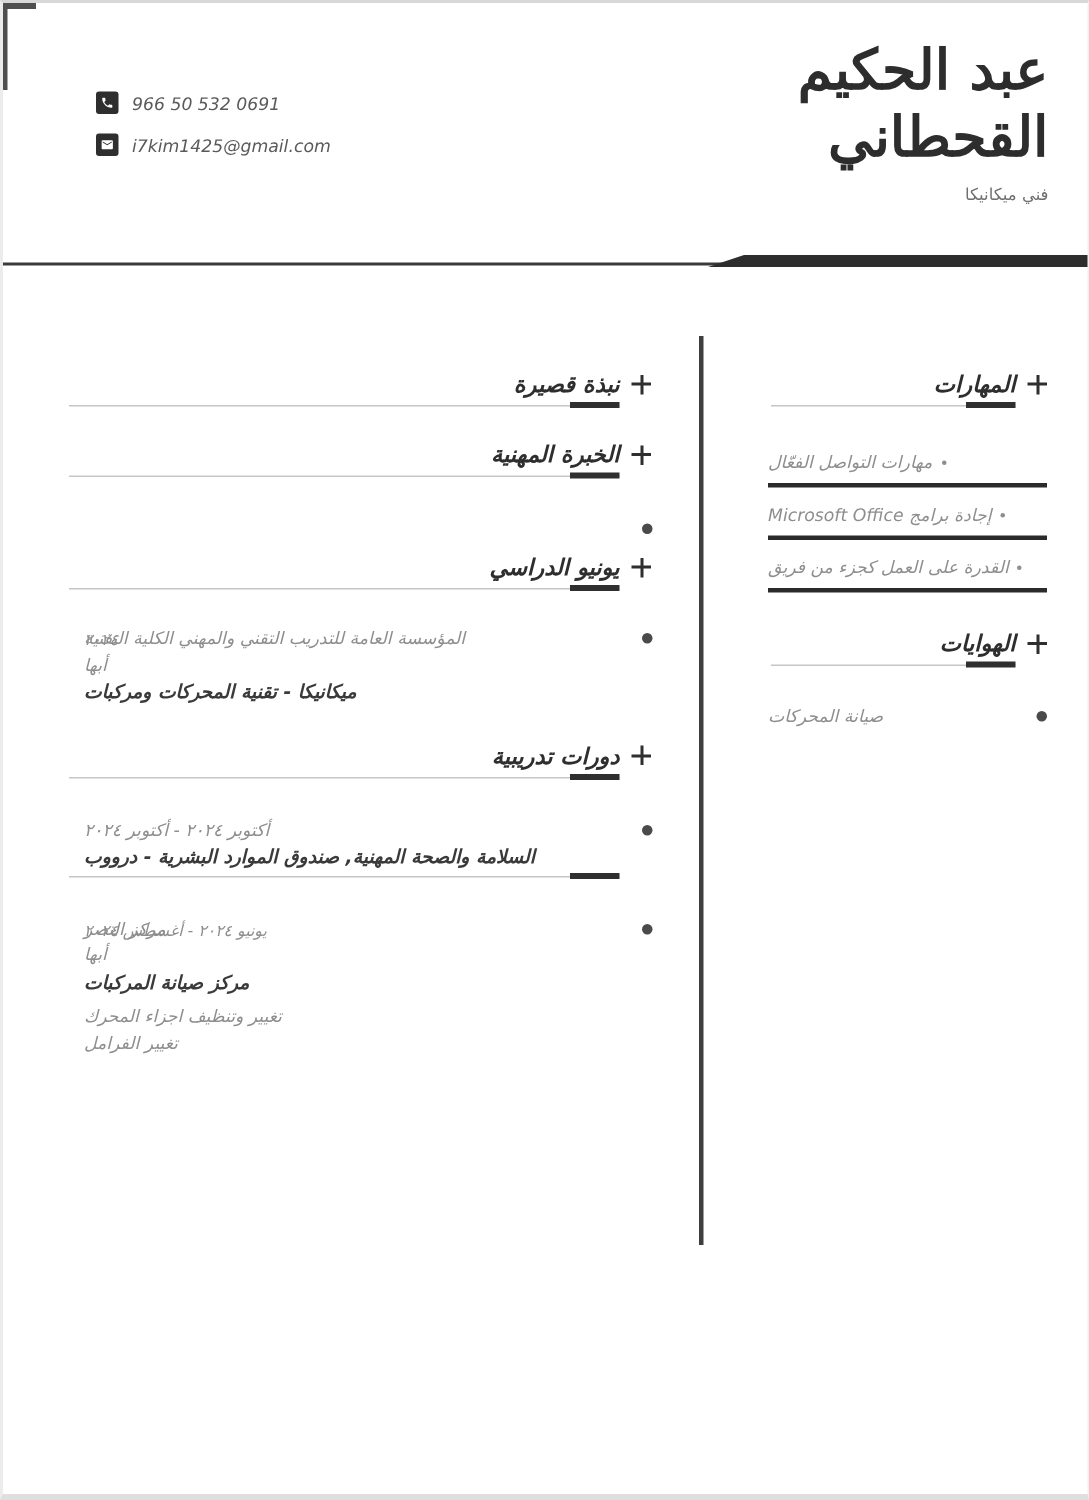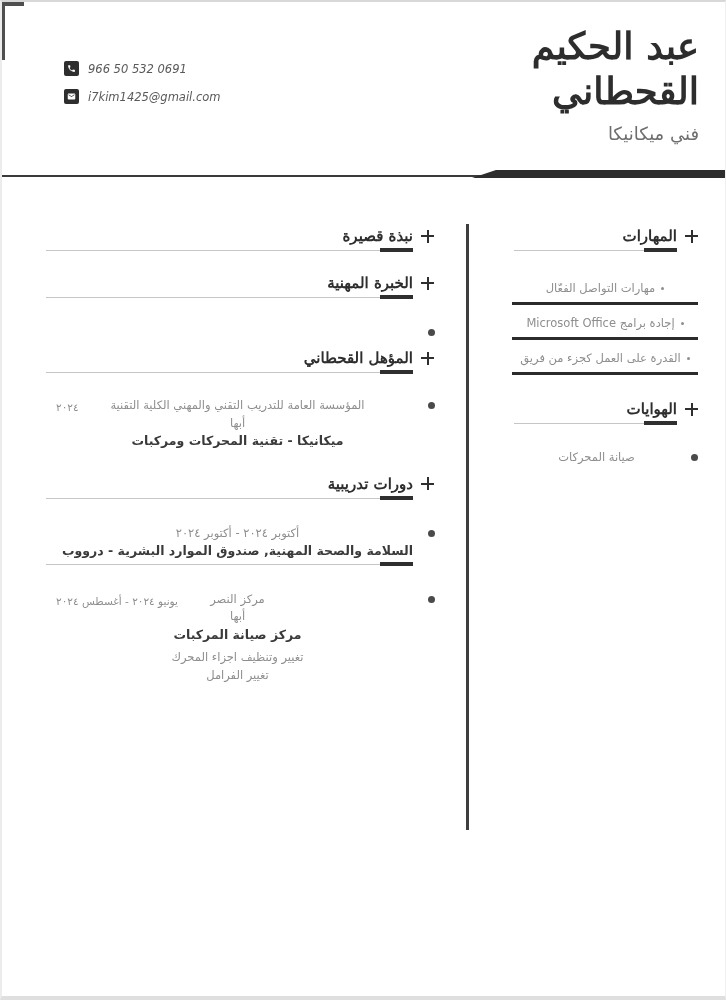--- a/index.html
+++ b/index.html
@@ -24,31 +24,31 @@
   .contact-row{display:flex;align-items:center;margin-bottom:13px;font-style:italic;}
   .cicon{width:15px;height:15px;border-radius:2px;background:#2e2e2e;display:flex;align-items:center;justify-content:center;flex:0 0 auto;}
   .cicon svg{width:9px;height:9px;fill:#ffffff;}
   .ctext{margin-left:9px;font-size:11.5px;color:#5a5a5a;direction:ltr;unicode-bidi:embed;}
 
   .name-block{position:absolute;right:26px;top:22px;text-align:right;direction:rtl;}
   .name-line{
     font-family:"DejaVu Serif","Liberation Serif",serif;
     font-weight:bold;font-size:37px;line-height:45px;color:#2d2d2d;
   }
-  .job-title{margin-top:9px;font-size:18px;color:#6e6e6e;}
+  .job-title{margin-top:9px;font-size:11px;color:#6e6e6e;}
 
   .hdr-divider{position:absolute;top:168px;left:0;width:726px;height:8px;}
   .hdr-thin{position:absolute;top:5px;left:0;width:492px;height:2px;background:#3a3a3a;}
   .hdr-thick{position:absolute;top:0;right:0;width:256px;height:8px;background:#2d2d2d;
     clip-path:polygon(0 100%,24px 0,100% 0,100% 100%);}
 
   .vline{position:absolute;left:464px;top:222px;width:3px;height:606px;background:#3e3e3e;}
 
   
-  .col{position:absolute;top:218px;direction:rtl;text-align:center;}
+  .col{position:absolute;top:238px;direction:rtl;text-align:left;font-style:italic;}
   .col-left{left:42px;width:390px;}
   .col-right{left:510px;width:186px;}
 
   .sec-head{display:flex;align-items:center;gap:8px;height:20px;margin-top:6px;}
   .plus{position:relative;width:13px;height:13px;flex:0 0 auto;}
   .plus::before{content:"";position:absolute;left:0;top:5.5px;width:13px;height:2px;background:#2f2f2f;}
   .plus::after{content:"";position:absolute;left:5.5px;top:0;width:2px;height:13px;background:#2f2f2f;}
   .sec-title{
     font-family:"DejaVu Serif","Liberation Serif",serif;
     font-weight:bold;font-size:15px;color:#2e2e2e;white-space:nowrap;
@@ -162,21 +162,21 @@
       <span class="plus"></span>
       <span class="sec-title">الخبرة المهنية</span>
     </div>
     <div class="sec-rule"></div>
     <div class="entry empty-entry">
       <span class="bullet"></span>
     </div>
 
     <div class="sec-head mt-edu">
       <span class="plus"></span>
-      <span class="sec-title">المؤهل القحطاني</span>
+      <span class="sec-title">يونيو الدراسي</span>
     </div>
     <div class="sec-rule"></div>
     <div class="entry entry-edu">
       <span class="bullet"></span>
       <span class="entry-date">٢٠٢٤</span>
       <div>المؤسسة العامة للتدريب التقني والمهني الكلية التقنية</div>
       <div>أبها</div>
       <div class="strong-line">ميكانيكا - تقنية المحركات ومركبات</div>
     </div>
 

